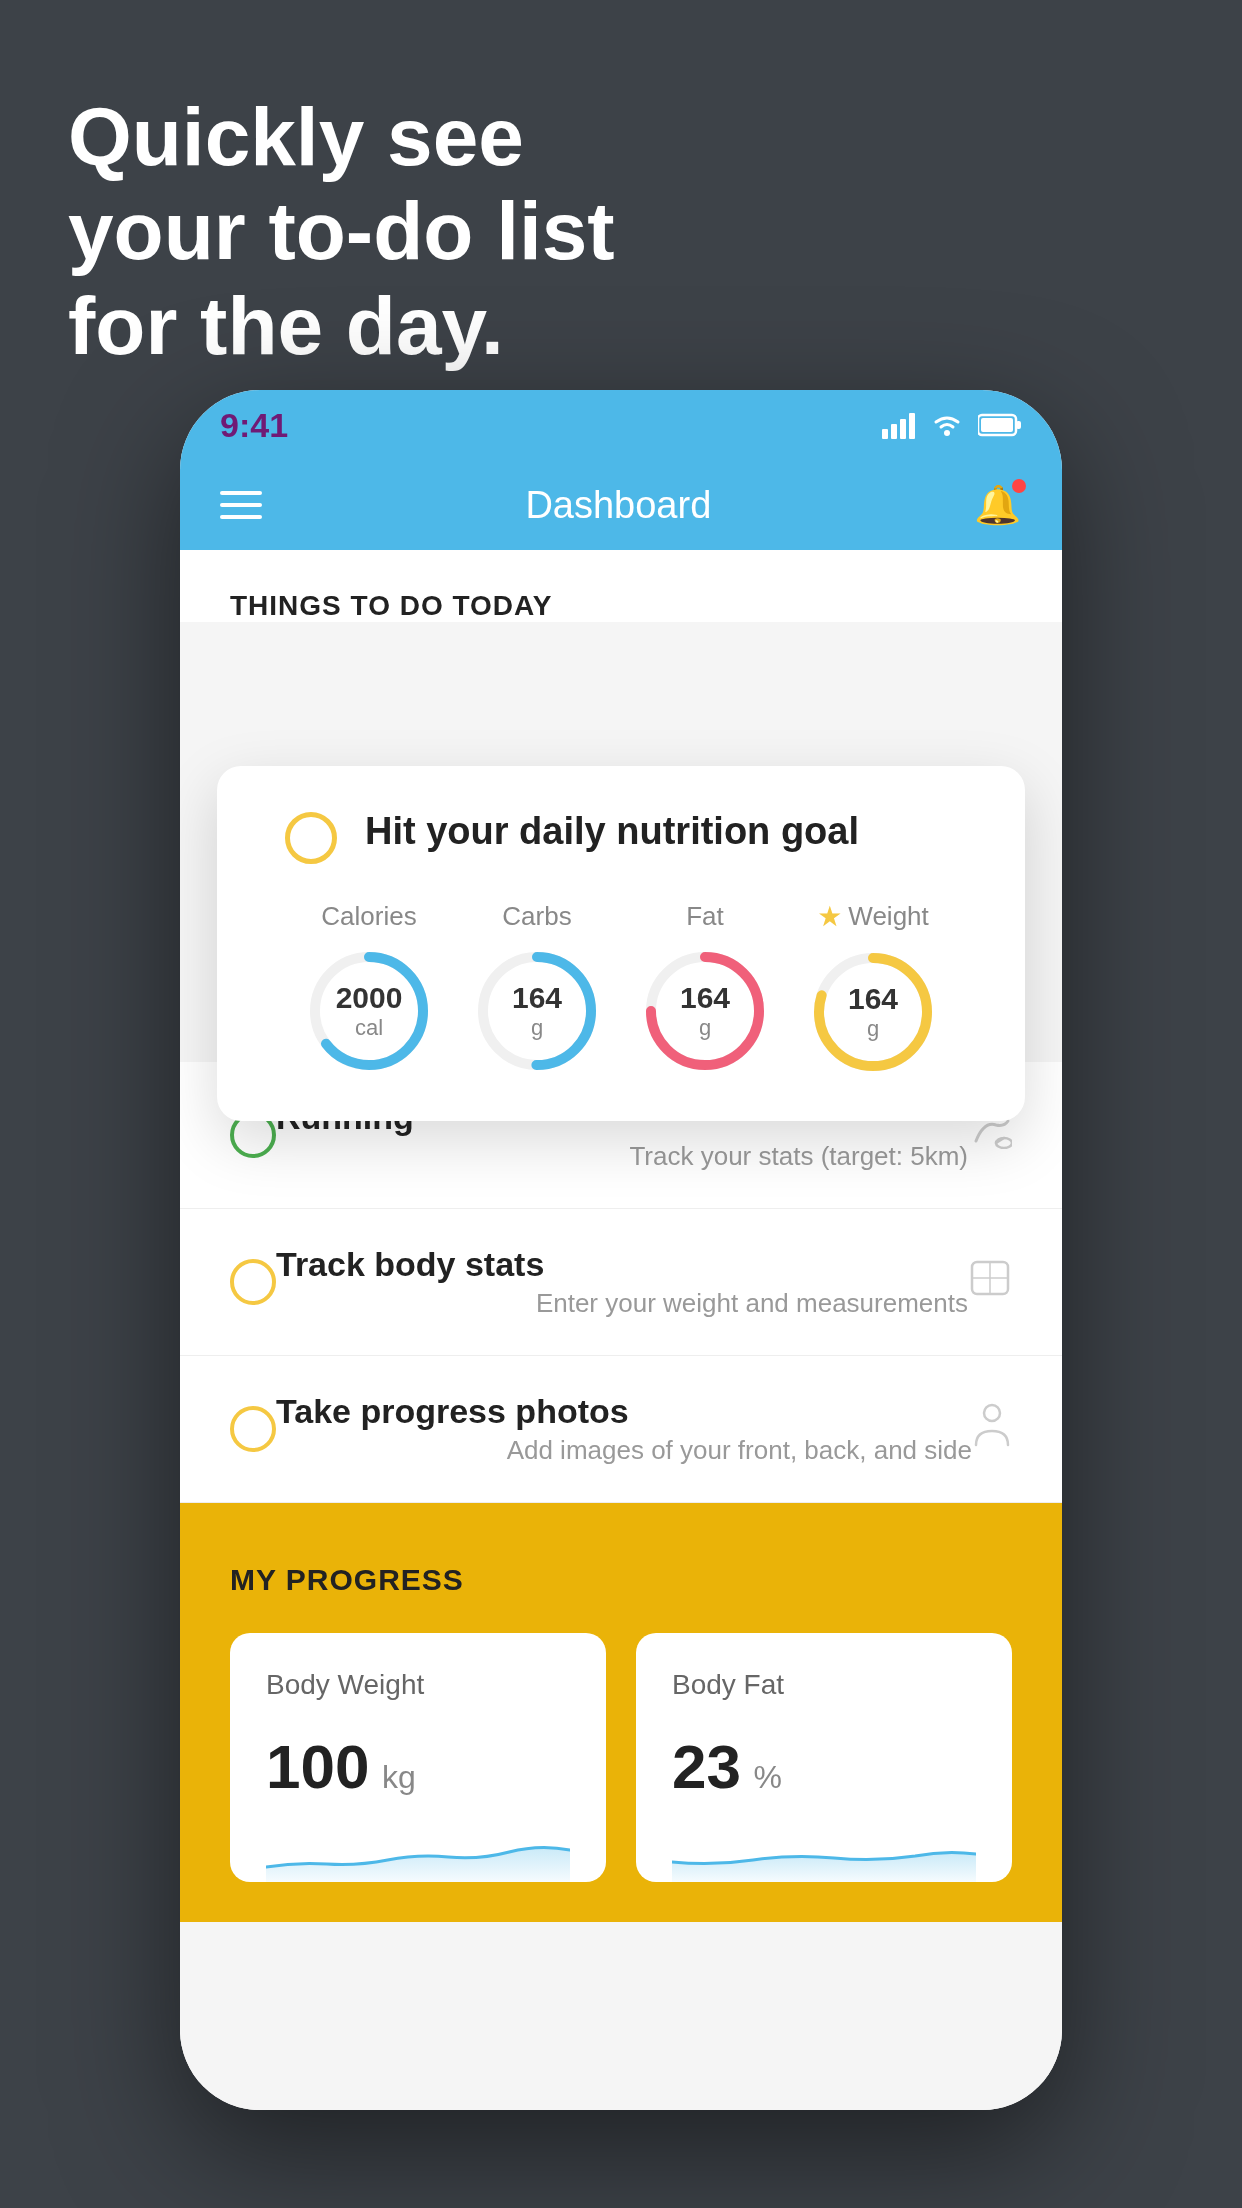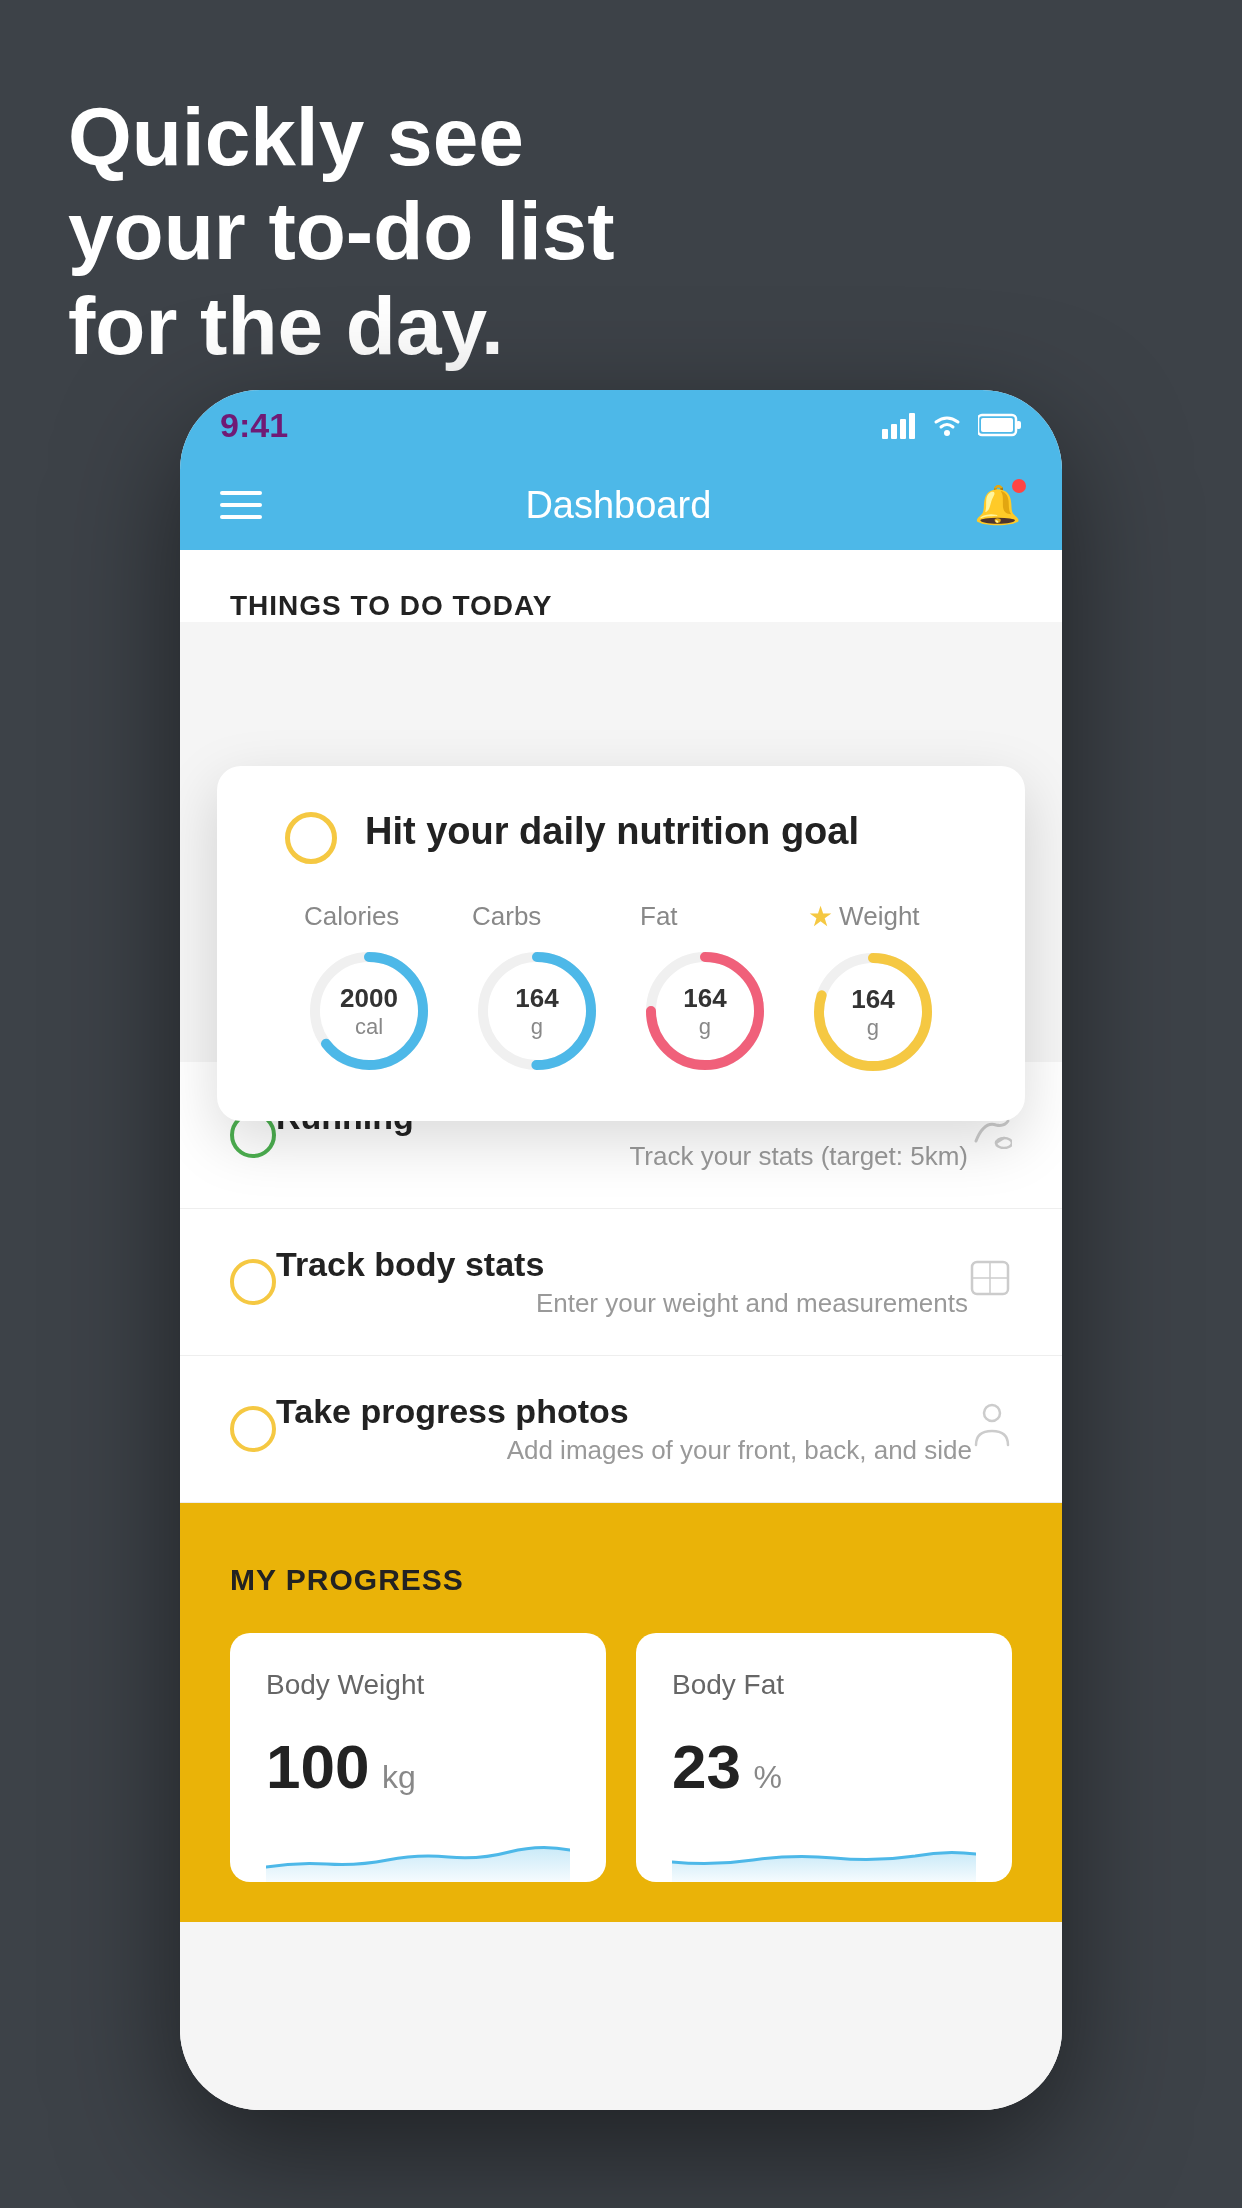--- a/index.html
+++ b/index.html
@@ -162,21 +162,21 @@
 
     
     .nutrition-grid {
       display: flex;
       justify-content: space-around;
       align-items: center;
     }
     .nutrition-item {
       display: flex;
       flex-direction: column;
-      align-items: flex-start;
+      align-items: center;
       gap: 14px;
     }
     .nutrition-label {
       font-size: 26px;
       color: #888;
     }
     .ring-container {
       position: relative;
       width: 130px;
       height: 130px;
@@ -195,21 +195,21 @@
     .ring-fill-pink { fill: none; stroke: #f0607a; stroke-width: 10; stroke-linecap: round; }
     .ring-fill-yellow { fill: none; stroke: #f5c842; stroke-width: 10; stroke-linecap: round; }
     .ring-text {
       position: absolute;
       top: 50%;
       left: 50%;
       transform: translate(-50%, -50%);
       text-align: center;
     }
     .ring-value {
-      font-size: 26px;
+      font-size: 30px;
       font-weight: 700;
       color: #333;
       display: block;
     }
     .ring-unit {
       font-size: 22px;
       color: #888;
       display: block;
     }
     .star-label {

